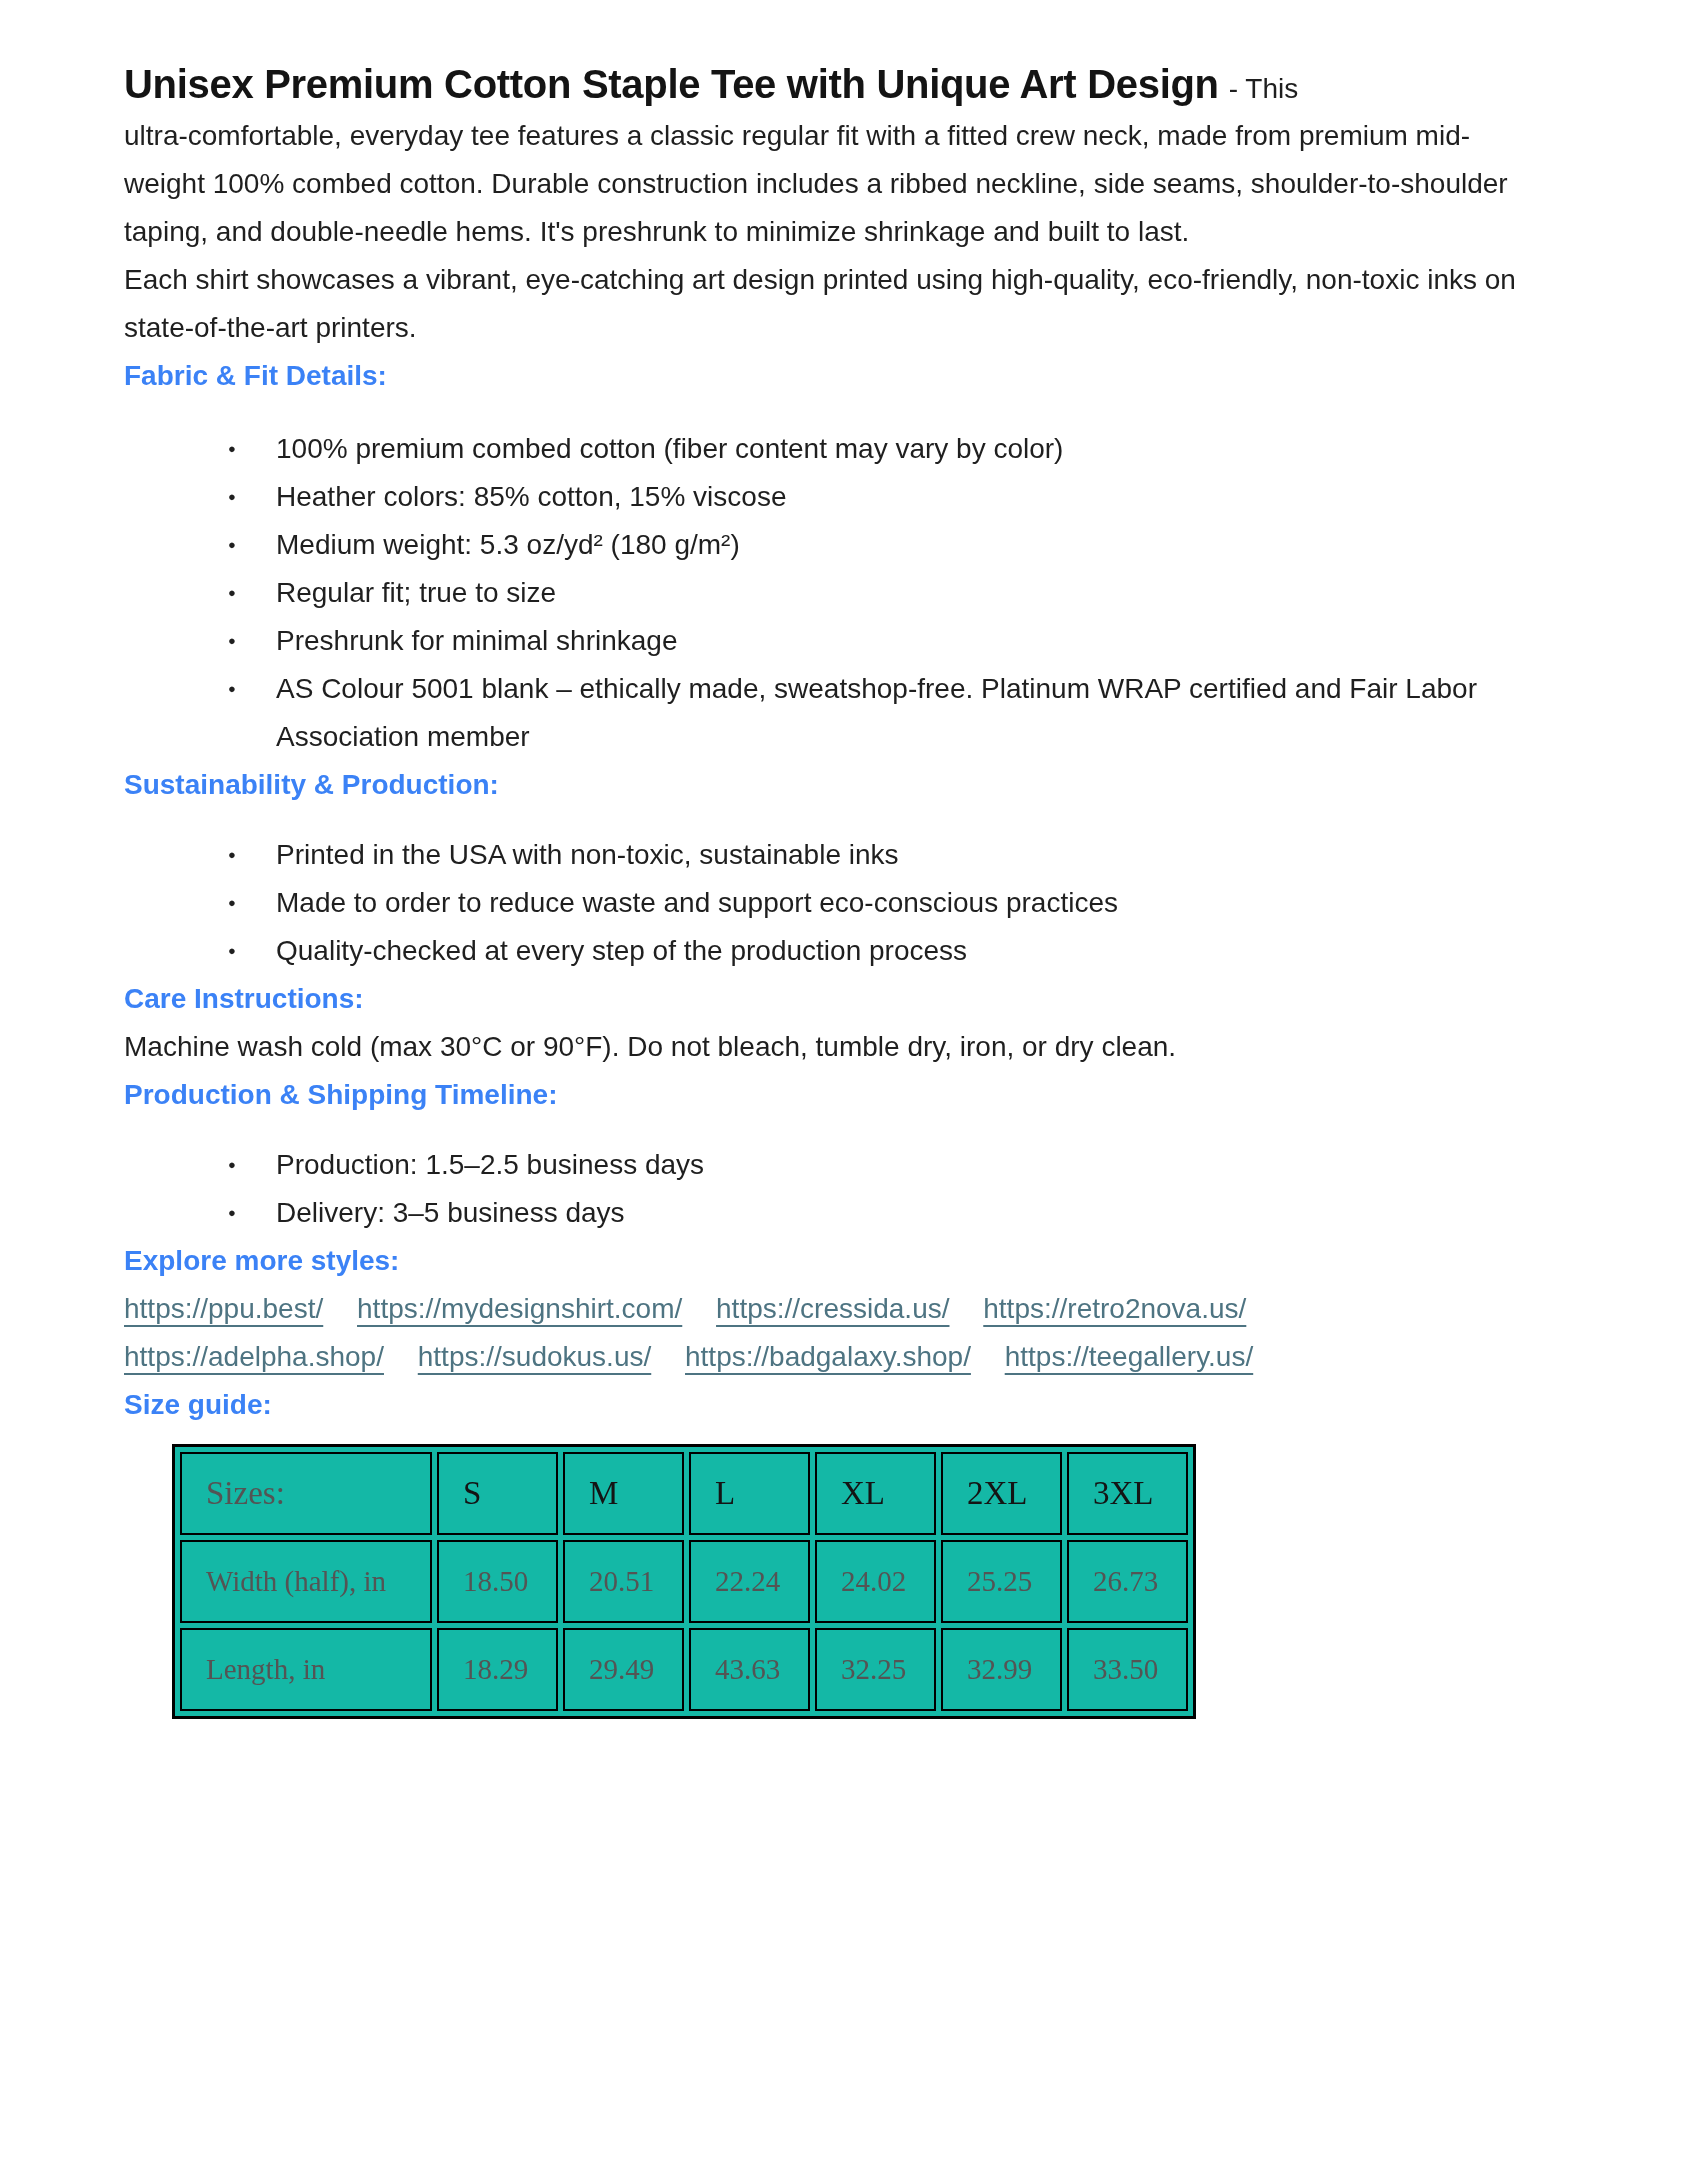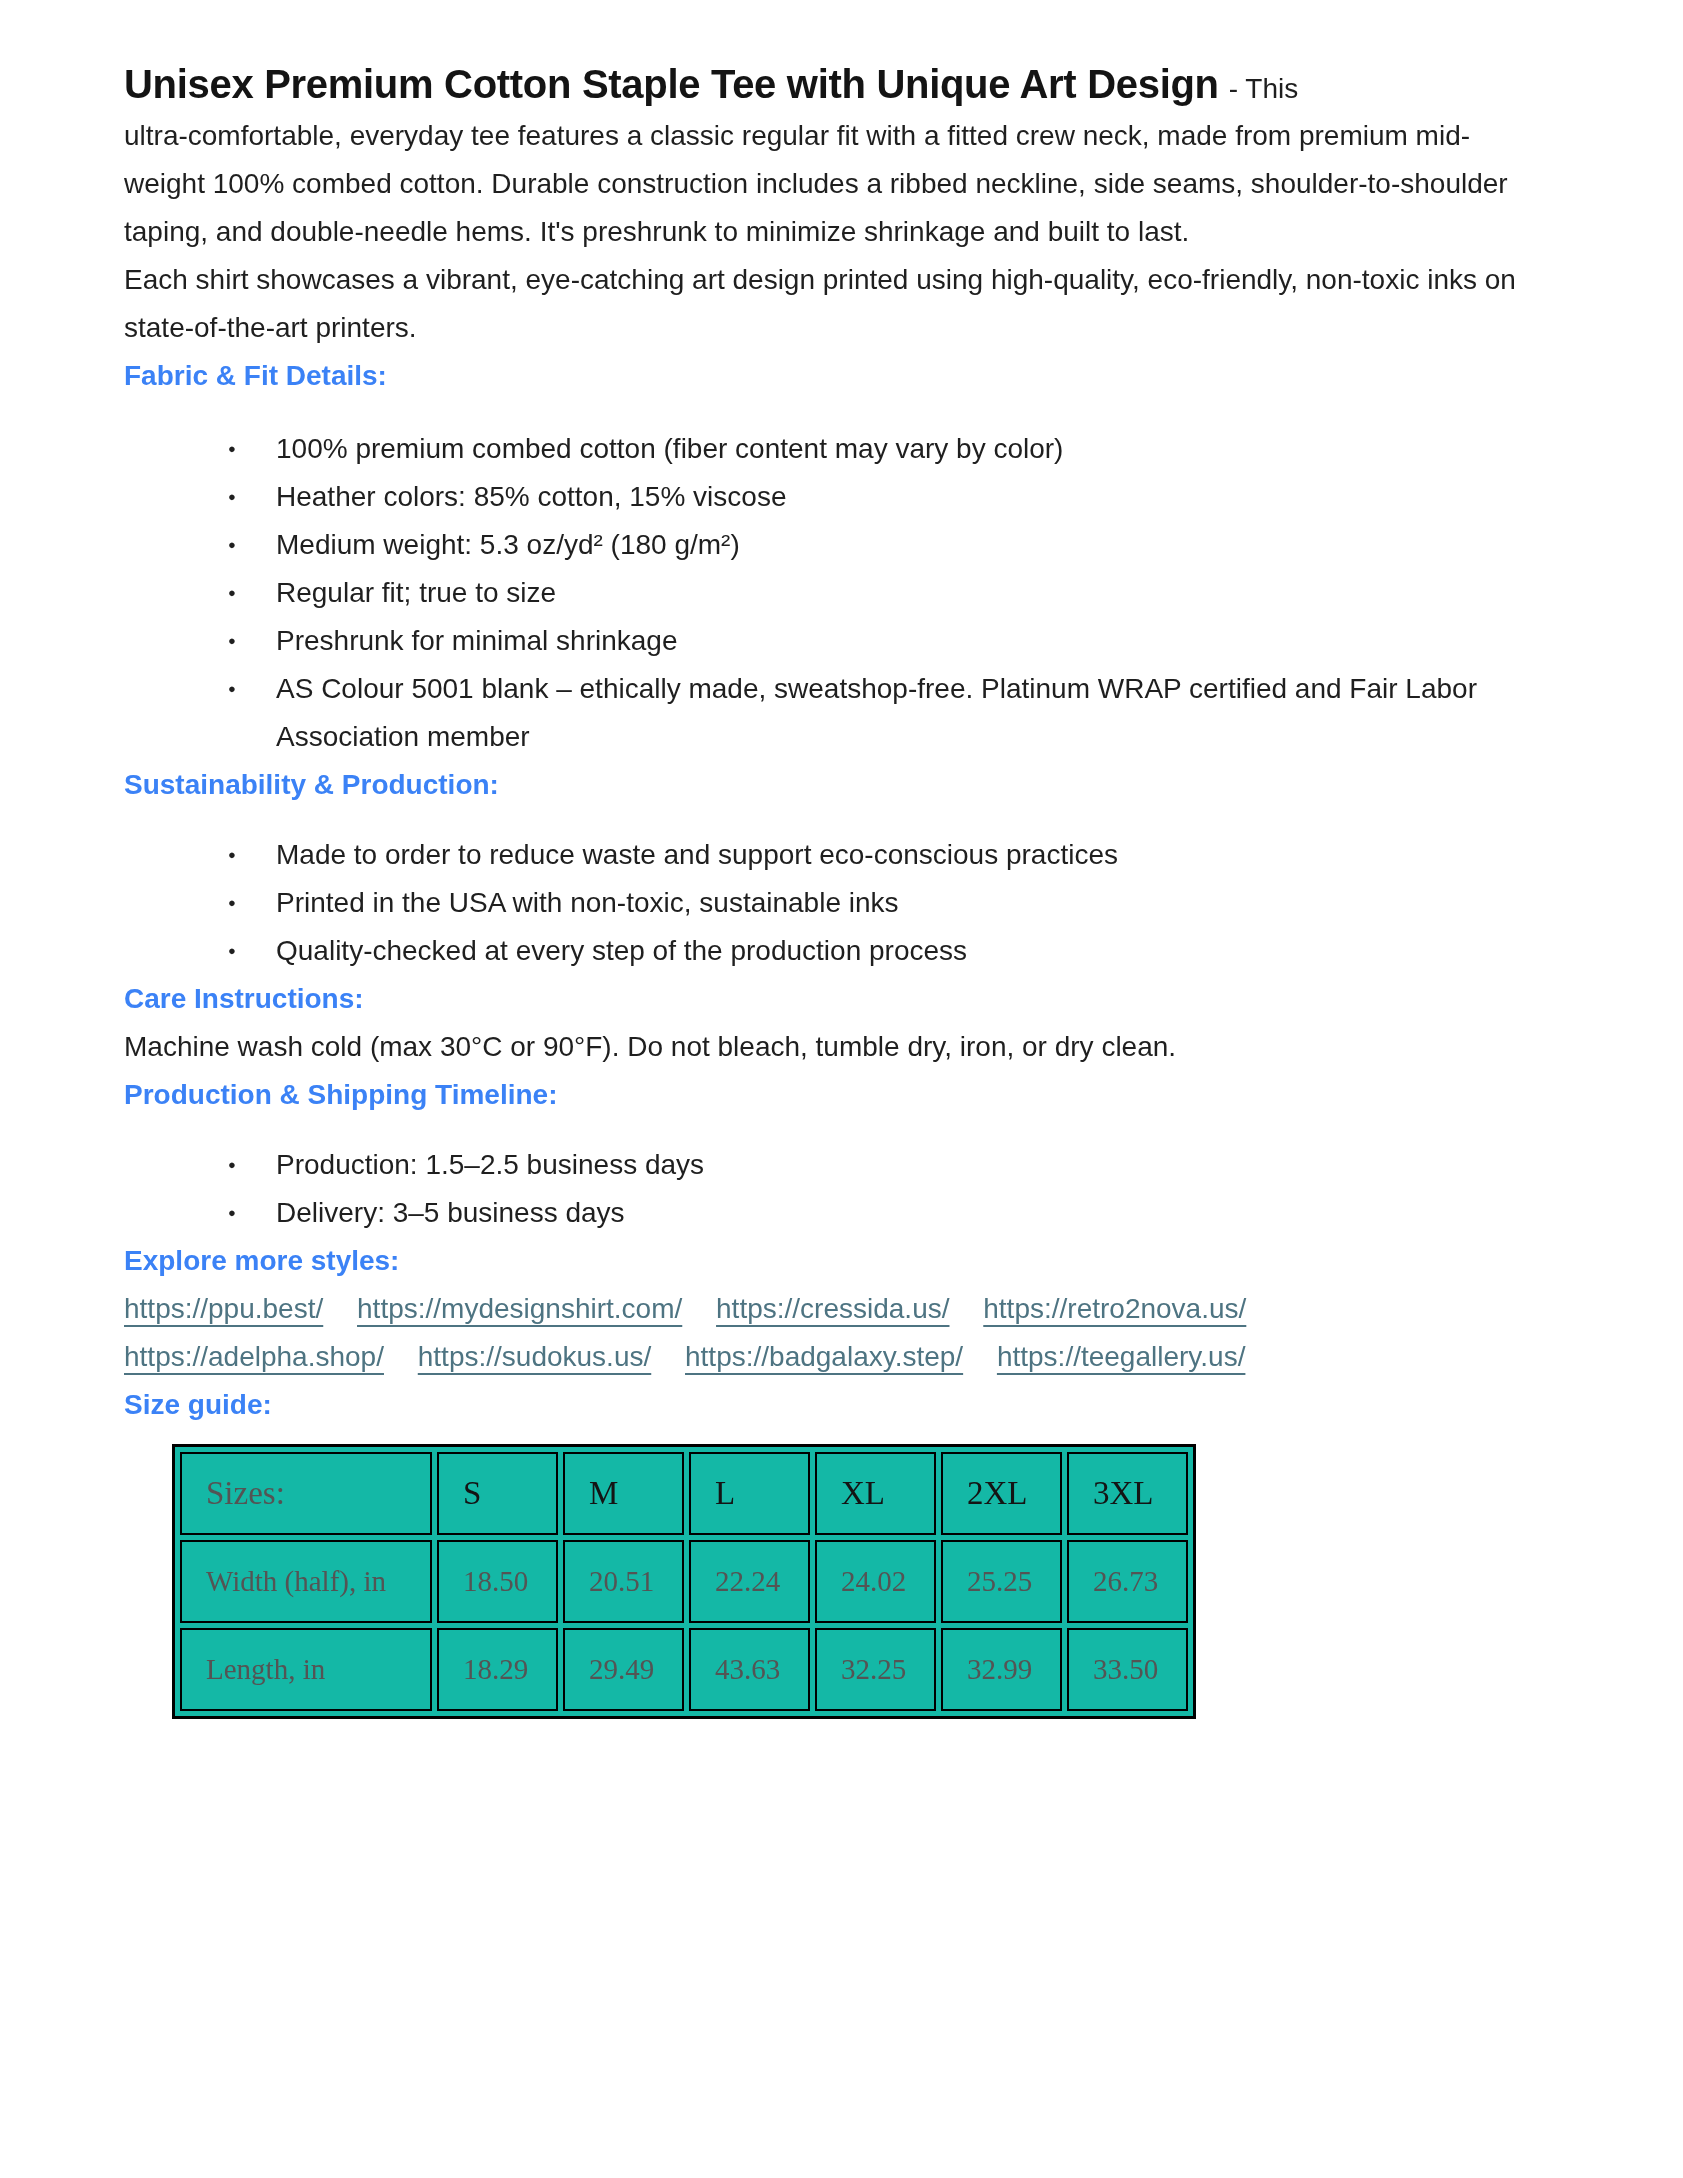--- a/index.html
+++ b/index.html
@@ -128,22 +128,22 @@
     <li>100% premium combed cotton (fiber content may vary by color)</li>
     <li>Heather colors: 85% cotton, 15% viscose</li>
     <li>Medium weight: 5.3 oz/yd² (180 g/m²)</li>
     <li>Regular fit; true to size</li>
     <li>Preshrunk for minimal shrinkage</li>
     <li>AS Colour 5001 blank – ethically made, sweatshop-free. Platinum WRAP certified and Fair Labor Association member</li>
   </ul>
 
   <h2 class="section-heading mt-zero">Sustainability &amp; Production:</h2>
   <ul class="bullet-list tight">
+    <li>Printed in the USA with non-toxic, sustainable inks</li>
     <li>Made to order to reduce waste and support eco-conscious practices</li>
-    <li>Printed in the USA with non-toxic, sustainable inks</li>
     <li>Quality-checked at every step of the production process</li>
   </ul>
 
   <h2 class="section-heading mt-zero">Care Instructions:</h2>
   <p class="body-text mt-care-p">Machine wash cold (max 30°C or 90°F). Do not bleach, tumble dry, iron, or dry clean.</p>
 
   <h2 class="section-heading mt-ship">Production &amp; Shipping Timeline:</h2>
   <ul class="bullet-list tight">
     <li>Production: 1.5–2.5 business days</li>
     <li>Delivery: 3–5 business days</li>
@@ -152,21 +152,21 @@
   <h2 class="section-heading mt-explore">Explore more styles:</h2>
   <p class="links-row mt-links1">
     <a href="#">https://ppu.best/</a>
     <a href="#">https://mydesignshirt.com/</a>
     <a href="#">https://cressida.us/</a>
     <a href="#">https://retro2nova.us/</a>
   </p>
   <p class="links-row mt-links2">
     <a href="#">https://adelpha.shop/</a>
     <a href="#">https://sudokus.us/</a>
-    <a href="#">https://badgalaxy.step/</a>
+    <a href="#">https://badgalaxy.shop/</a>
     <a href="#">https://teegallery.us/</a>
   </p>
 
   <h2 class="section-heading mt-size">Size guide:</h2>
 
   <table class="size-table">
     <tbody>
       <tr class="header-row">
         <td class="col-label sizes-label">Sizes:</td>
         <td class="col-size">S</td>

